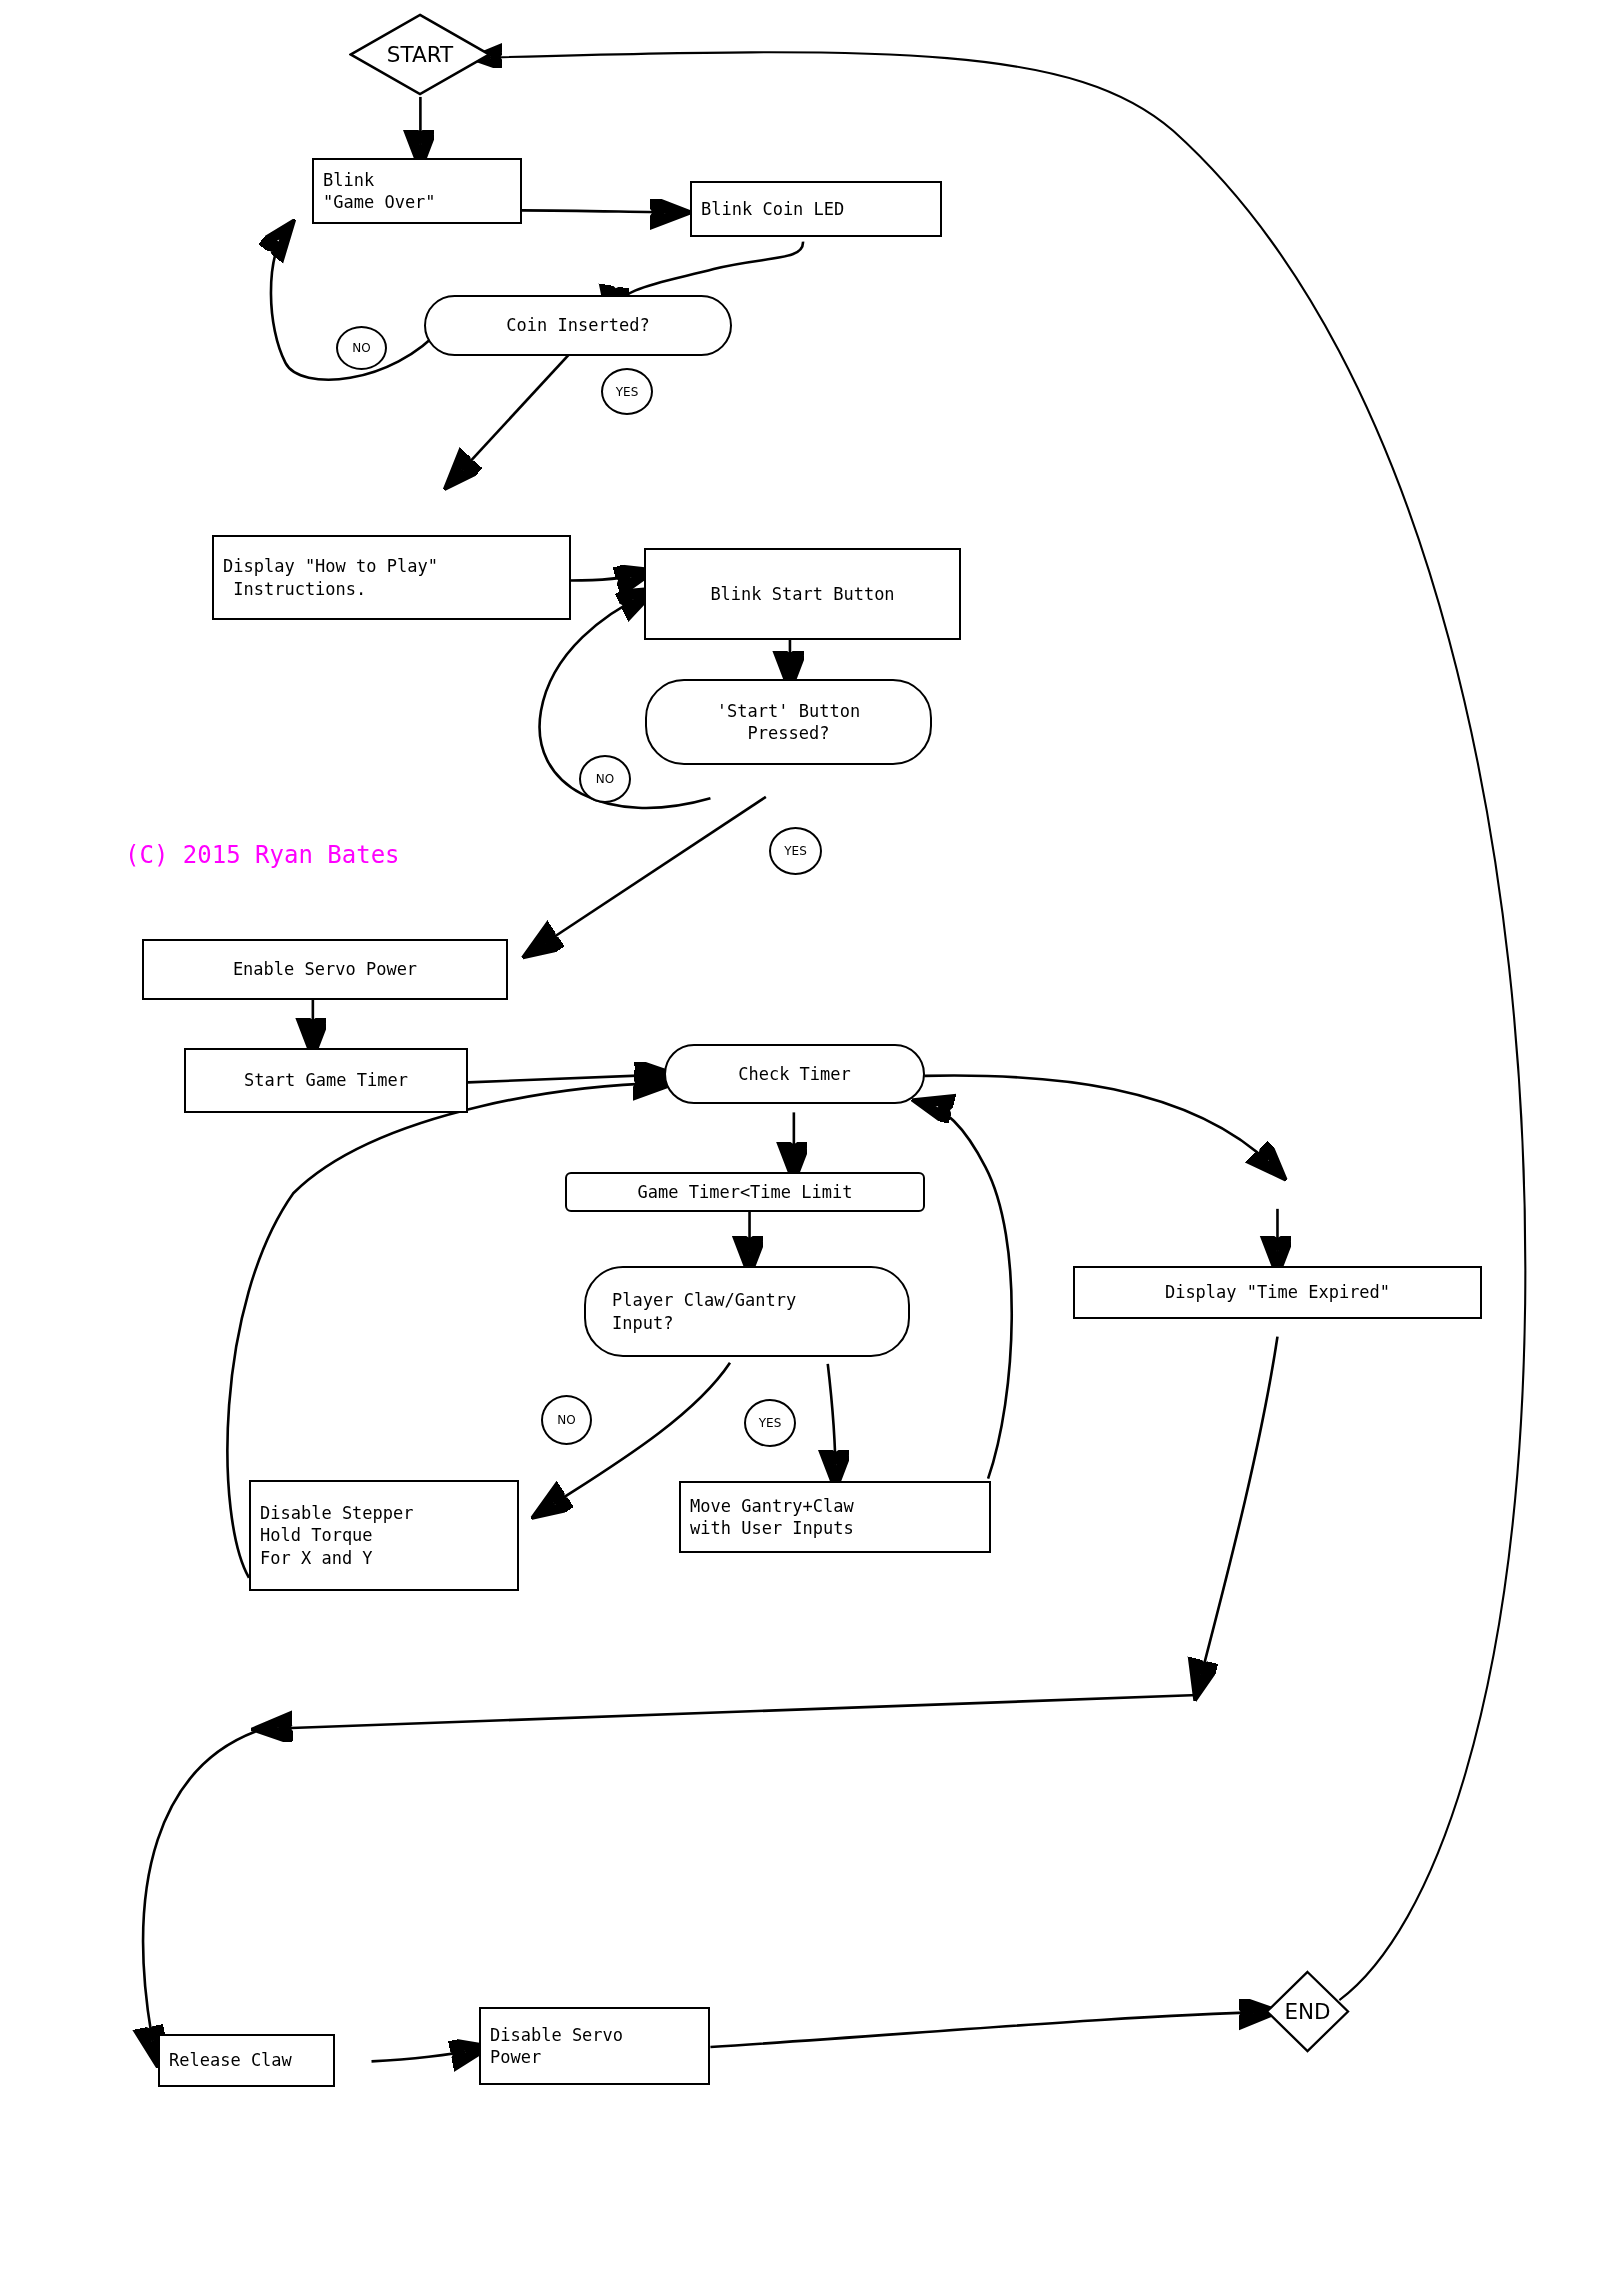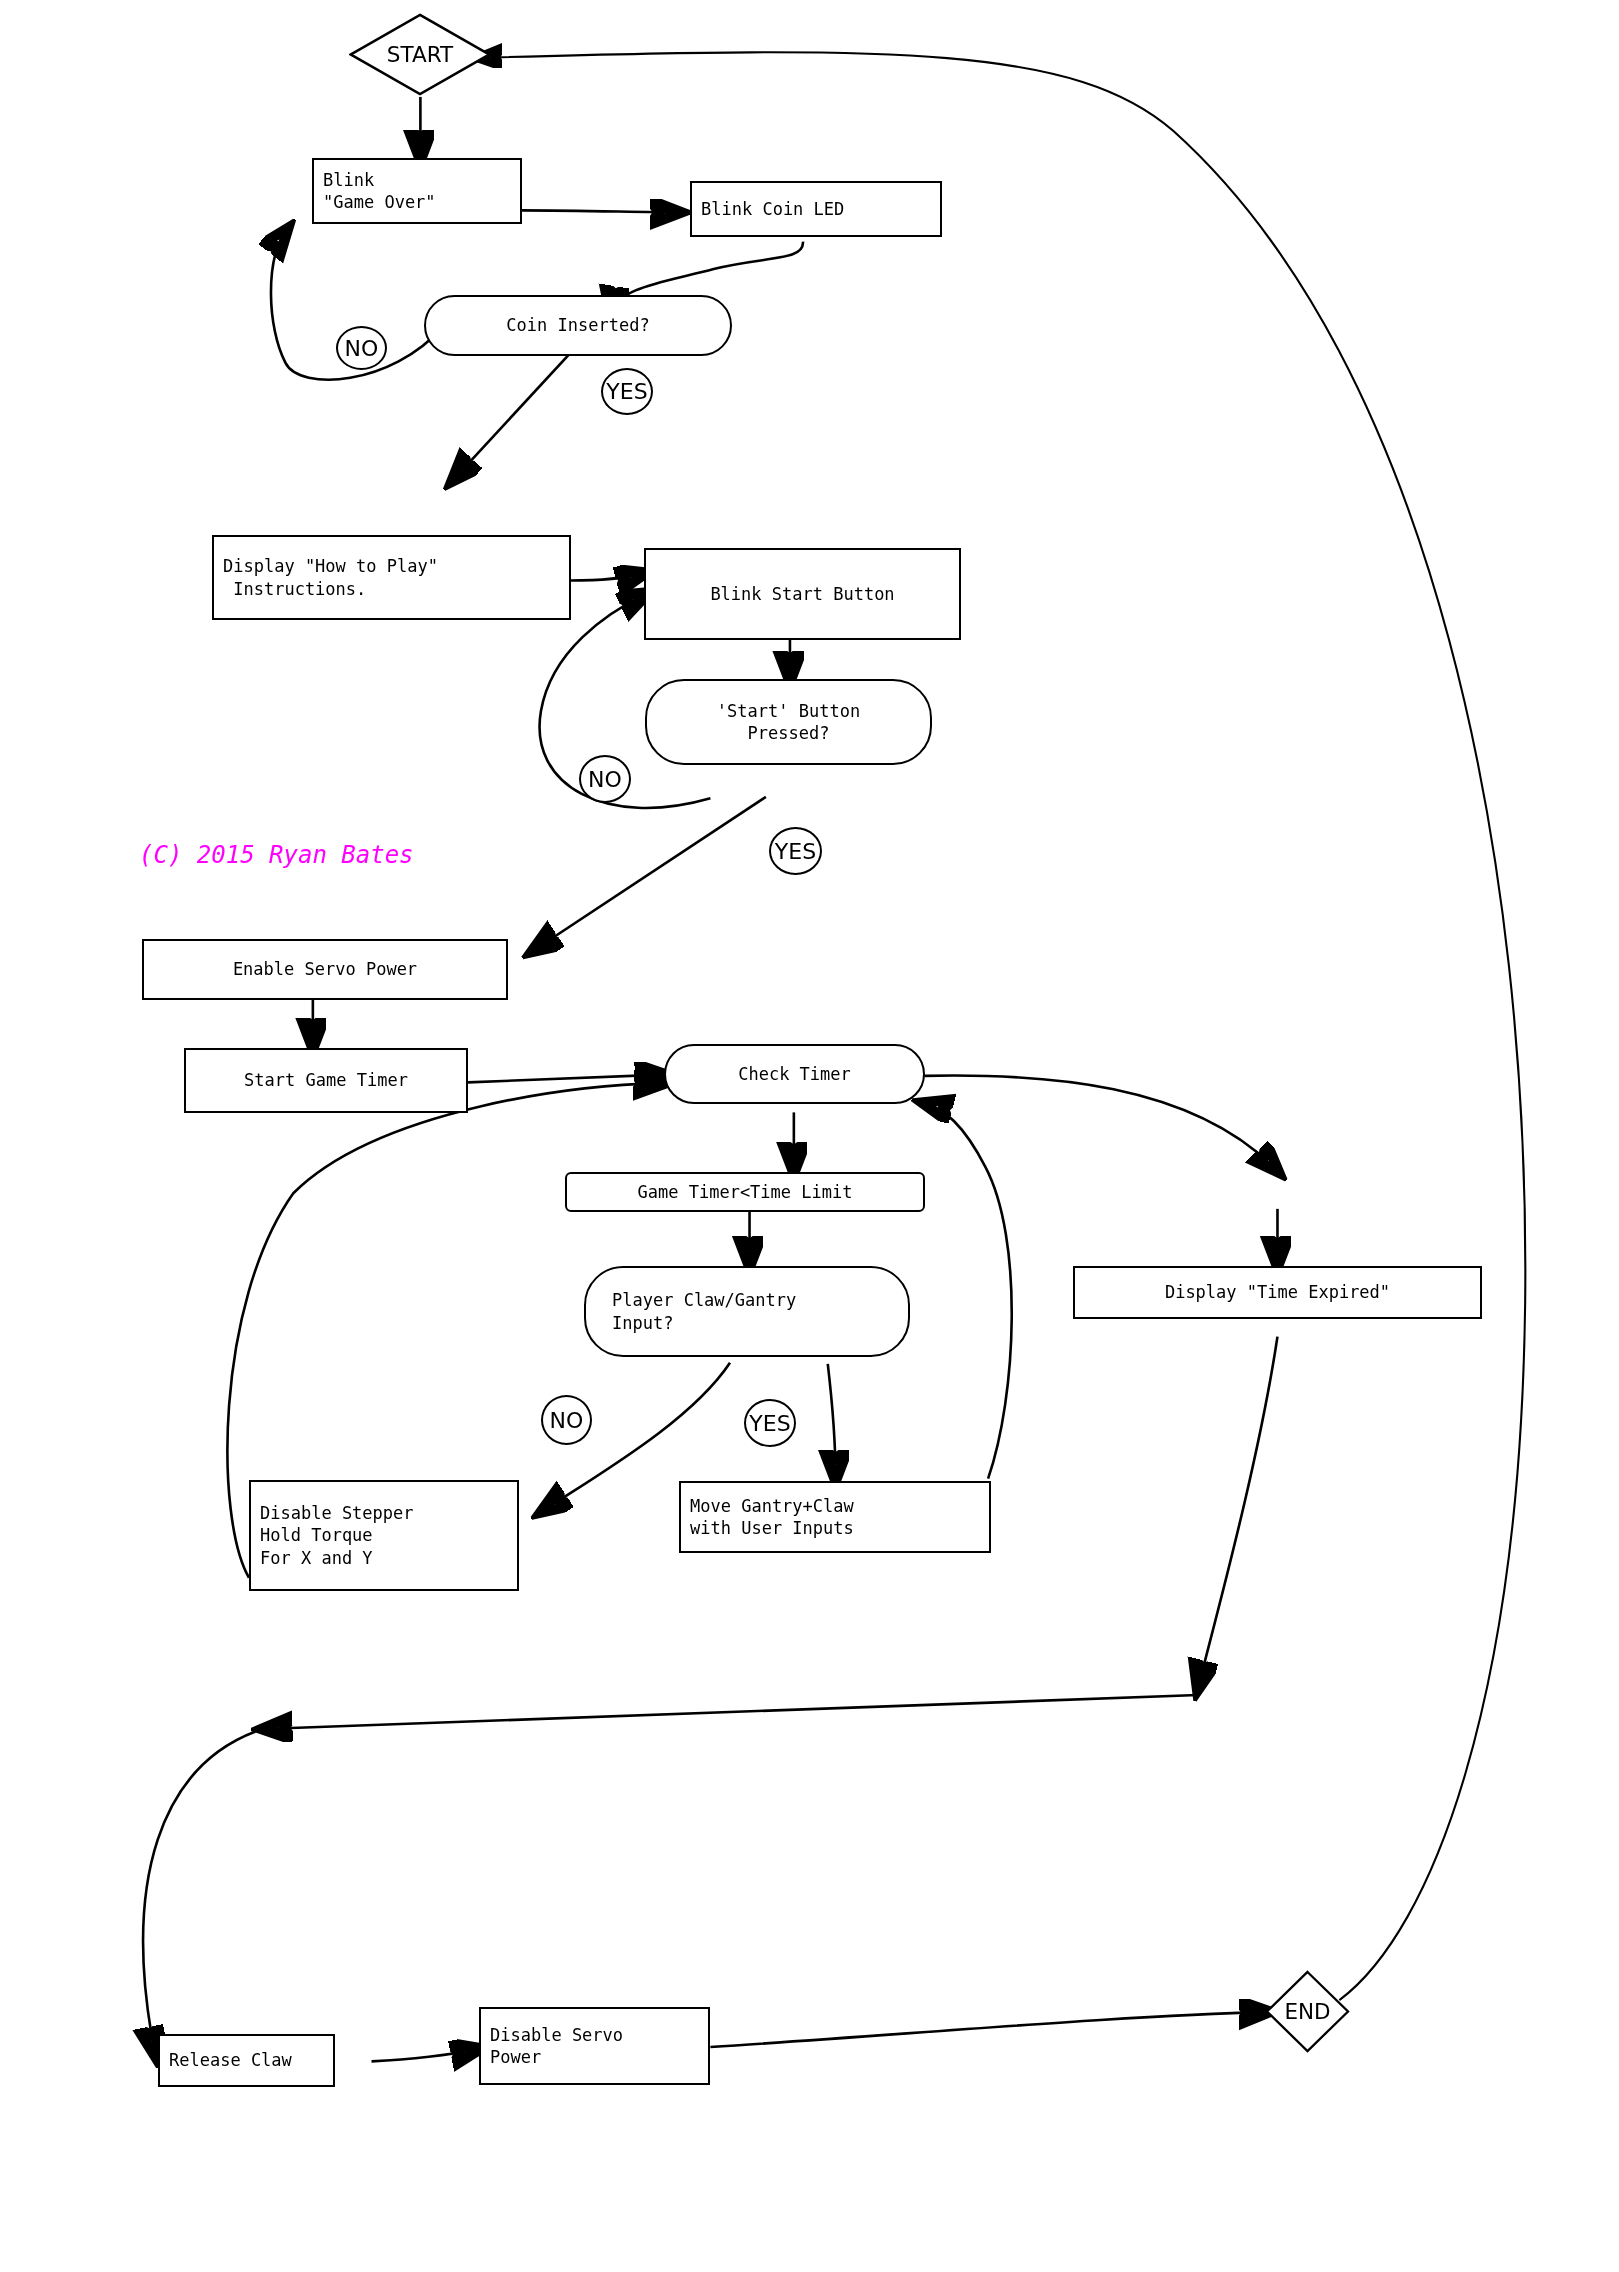--- a/index.html
+++ b/index.html
@@ -70,21 +70,21 @@
   .yn {
     position: absolute;
     box-sizing: border-box;
     border: 2px solid #000000;
     border-radius: 50%;
     background: #ffffff;
     display: flex;
     align-items: center;
     justify-content: center;
     font-family: "DejaVu Sans", "Liberation Sans", sans-serif;
-    font-size: 22px;
+    font-size: 12px;
     color: #000000;
     z-index: 5;
   }
 
   .copyright {
     position: absolute;
     color: #ff00ff;
     font-family: "DejaVu Sans Mono", "Liberation Mono", monospace;
     font-size: 24px;
     white-space: pre;
@@ -213,16 +213,16 @@
   <div class="yn" style="left:601px; top:368px; width:52px; height:47px;">YES</div>
 
   <div class="yn" style="left:579px; top:755px; width:52px; height:48px;">NO</div>
 
   <div class="yn" style="left:769px; top:827px; width:53px; height:48px;">YES</div>
 
   <div class="yn" style="left:541px; top:1395px; width:51px; height:50px;">NO</div>
 
   <div class="yn" style="left:744px; top:1399px; width:52px; height:48px;">YES</div>
 
-  <div class="copyright" style="left:139px; top:841px;font-style:italic;">(C) 2015 Ryan Bates</div>
+  <div class="copyright" style="left:125px; top:841px;">(C) 2015 Ryan Bates</div>
 
 </div>
 
 
 </body></html>

